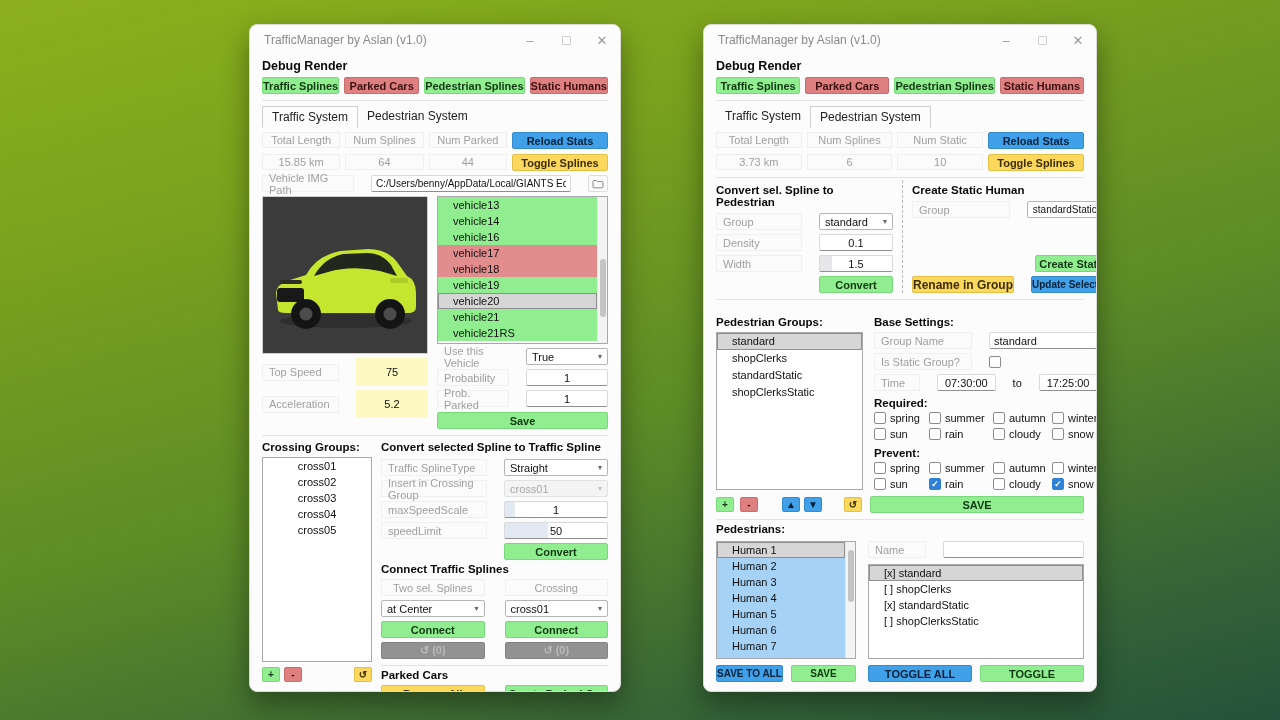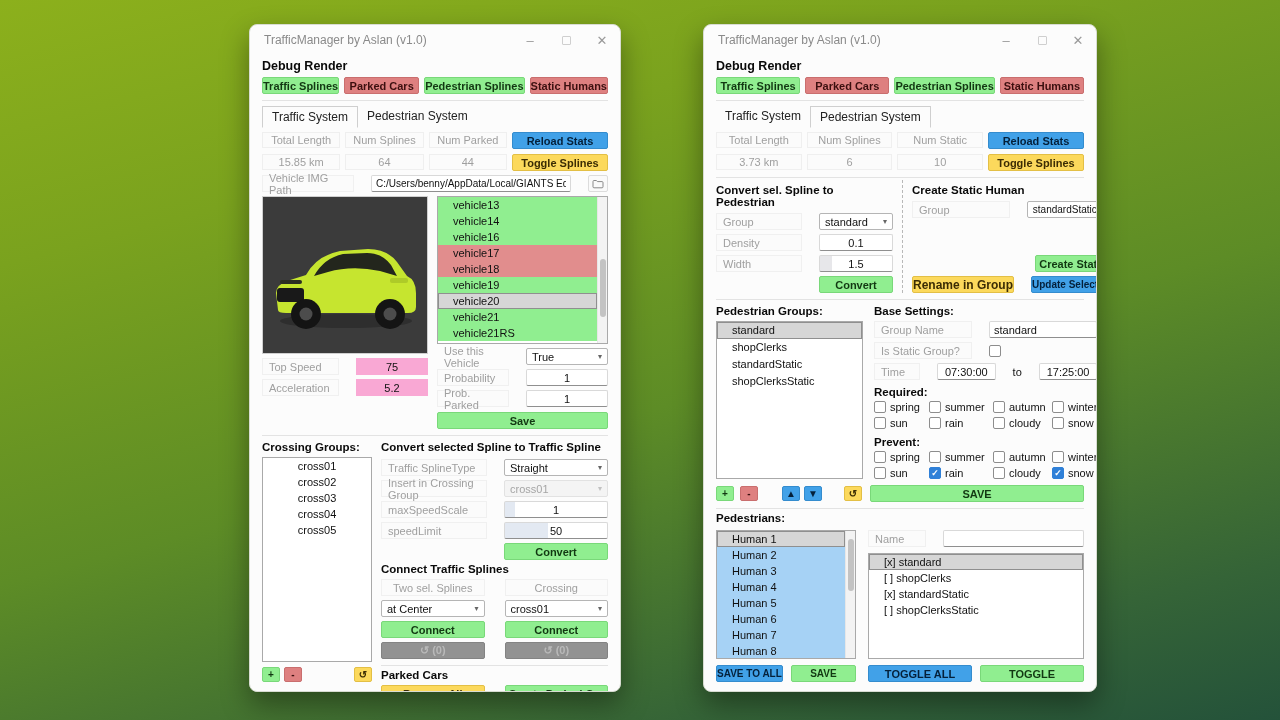--- a/index.html
+++ b/index.html
@@ -45,39 +45,39 @@
   .select.disabled{background:#f4f4f4;border-color:#e2e2e2;color:#a5a5a5}
   .select.disabled .chev{color:#c2c2c2}
   .listbox{border:1px solid #a9a9a9;background:#fff;overflow:hidden;position:relative}
   .li{height:16px;line-height:16px;padding:0 15px;white-space:nowrap;cursor:pointer}
   .li.on{background:#90ee90}
   .li.off{background:#e18d8d}
   .li.sel{background:#d6d6d6;outline:1px solid #8f8f8f;outline-offset:-1px}
   .li.hl{background:#a6d2f5}
   .scrolltrack{position:absolute;right:0;top:0;bottom:0;width:10px;background:#f3f3f3;border-left:1px solid #e7e7e7}
   .thumb{position:absolute;left:2px;width:6px;border-radius:3px;background:#c3c3c3}
-  .val{background:#f9a8d4;color:#111;display:flex;align-items:center;justify-content:center;height:17px}
+  .val{background:#fef9c3;color:#111;display:flex;align-items:center;justify-content:center;height:28px}
   
   .main{display:flex;gap:9px;margin-top:4px}
   .main-left{width:166px;flex:0 0 auto}
   .car-frame{height:158px;background:#3b3b3b;border:1px solid #cfcfcf;padding:1px}
   .main-right{flex:1;display:flex;flex-direction:column}
   .bottom{display:flex;gap:9px;margin-top:2px;flex:1;min-height:0}
   .bleft{width:110px;flex:0 0 auto;display:flex;flex-direction:column}
   .bleft .listbox{flex:1}
   .bright{flex:1;display:flex;flex-direction:column;min-height:0}
   .two-col{display:grid;grid-template-columns:1fr 1fr;gap:20px;margin-top:4px}
   .ctl-row{display:flex;justify-content:space-between;align-items:center;margin-top:5px}
   .grp{display:flex;gap:4px}
   
   .split{display:flex;margin-top:2px}
   .colA{width:186px;flex:0 0 auto;padding-right:9px;display:flex;flex-direction:column}
   .vdash{border-left:1px dashed #b8b8b8}
   .colB{flex:1;padding-left:9px;display:flex;flex-direction:column}
-  .split2{display:flex;gap:11px;margin-top:2px}
+  .split2{display:flex;gap:11px;margin-top:13px}
   .gcol{width:147px;flex:0 0 auto;display:flex;flex-direction:column}
   .bcol{flex:1}
   .cbgrid{display:grid;grid-template-columns:55px 64px 59px 1fr;row-gap:4px;margin-top:3px}
   .cb-item{display:flex;align-items:center;gap:4px;cursor:pointer}
   .cb{width:12px;height:12px;border:1px solid #8d8d8d;border-radius:2px;background:#fff;flex:0 0 auto;
     display:flex;align-items:center;justify-content:center}
   .cb.checked{background:#2f80d8;border-color:#2f80d8}
   .cb.checked::after{content:"✓";color:#fff;font-size:9px;font-weight:bold;line-height:1}
   .grp-row{display:flex;align-items:center;margin-top:6px}
   .ped-split{display:flex;gap:12px;margin-top:2px;flex:1;min-height:0}

